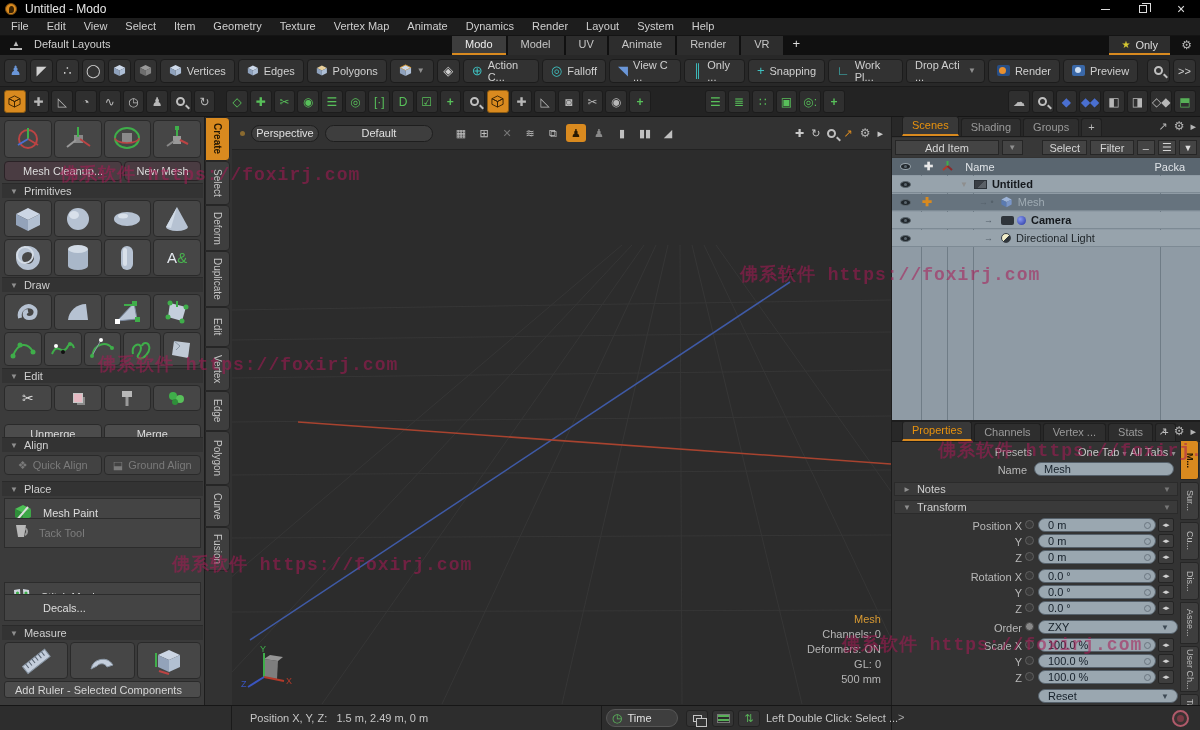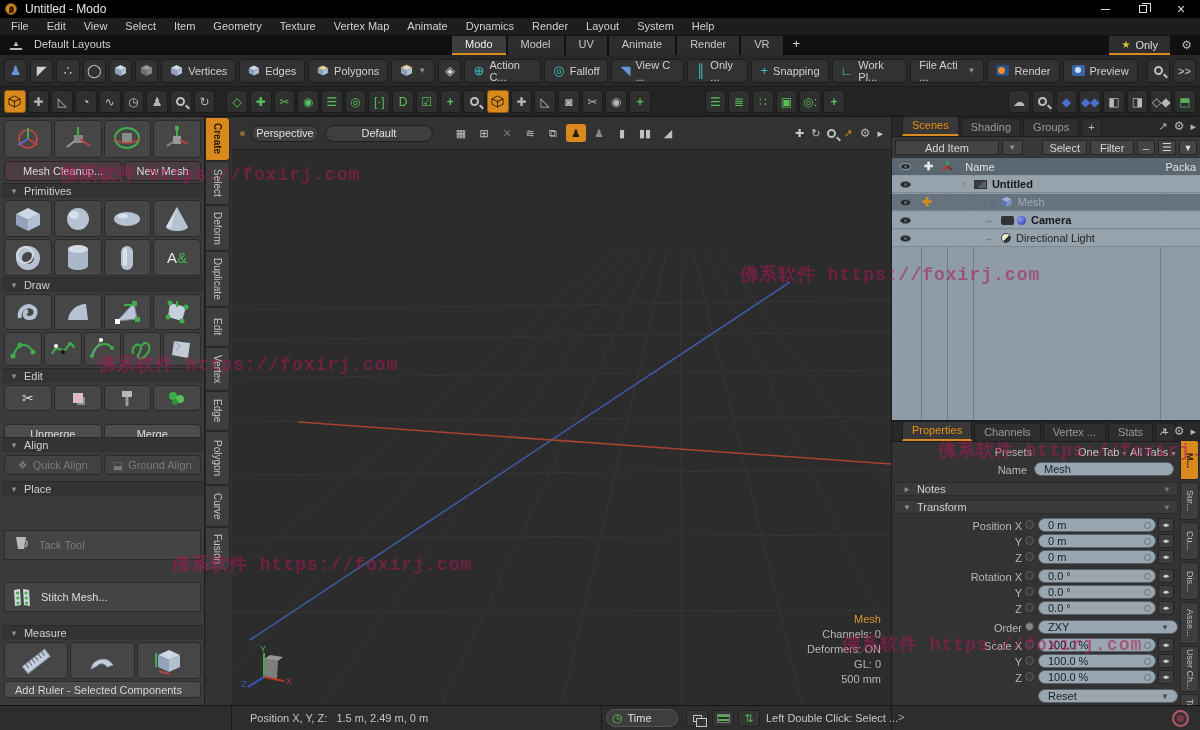--- a/index.html
+++ b/index.html
@@ -280,21 +280,21 @@
       </span>
     <span class="tb-btn">
         <span class="glyph teal">+</span>
         <span>Snapping</span>
       </span>
     <span class="tb-btn">
         <span class="glyph teal">∟</span>
         <span>Work Pl...</span>
       </span>
     <span class="tb-btn">
-        <span>File Acti ...</span>
+        <span>Drop Acti ...</span>
         <span class="tri">▼</span>
       </span>
     <span class="tb-btn">
         <span class="ic-render"></span>
         <span>Render</span>
       </span>
     <span class="tb-btn">
         <span class="ic-preview"></span>
         <span>Preview</span>
       </span>
@@ -580,39 +580,51 @@
       <span class="g-btn disabled">
           <span style="margin-right:5px">⬓</span>
           <span>Ground Align</span>
         </span>
     </div>
 
     <div class="abs sec-head" style="top:364px">
         <span class="tri">▼</span>
         <span>Place</span>
       </div>
-    <div class="abs place-item disabled" style="top:413px">
+    <div class="abs place-item" style="top:381px">
+      <svg width="22" height="20" viewBox="0 0 22 20">
+          <polygon points="11,2 19,6 11,10 3,6" fill="#4cc054"></polygon>
+          <polygon points="3,6 11,10 11,18 3,14" fill="#2f8f3a"></polygon>
+          <polygon points="19,6 11,10 11,18 19,14" fill="#3da747"></polygon>
+          <line x1="4" y1="18" x2="16" y2="4" stroke="#ddd" stroke-width="2"></line>
+        </svg>
+      <span>Mesh Paint</span>
+    </div>
+    <div class="abs place-item disabled" style="top:401px">
       <svg width="18" height="20" viewBox="0 0 18 20">
           <path d="M4,2 L14,2 L12,14 L6,14 Z" fill="#b8b8b8"></path>
           <path d="M13,5 a4,4 0 0 1 0,7" fill="none" stroke="#999" stroke-width="2"></path>
         </svg>
       <span>Tack Tool</span>
     </div>
     <div class="abs place-item" style="top:465px">
       <svg width="20" height="20" viewBox="0 0 20 20">
           <polygon points="2,3 8,2 9,18 3,19" fill="#cfd6de"></polygon>
           <polygon points="11,2 17,3 18,19 12,18" fill="#cfd6de"></polygon>
           <circle cx="5.5" cy="6" r="1.6" fill="#3fae4a"></circle>
           <circle cx="5.8" cy="11" r="1.6" fill="#3fae4a"></circle>
           <circle cx="6" cy="16" r="1.6" fill="#3fae4a"></circle>
           <circle cx="14" cy="6" r="1.6" fill="#3fae4a"></circle>
           <circle cx="14.3" cy="11" r="1.6" fill="#3fae4a"></circle>
           <circle cx="14.6" cy="16" r="1.6" fill="#3fae4a"></circle>
         </svg>
       <span>Stitch Mesh...</span>
+    </div>
+    <div class="abs place-item" style="top:477px; height:27px; padding-left:38px">
+      <span>Decals...</span>
     </div>
 
     <div class="abs sec-head" style="top:508px">
         <span class="tri">▼</span>
         <span>Measure</span>
       </div>
     <div class="abs icon-grid" style="top:525px; height:37px">
       <span class="prim-btn">
           <svg width="32" height="28" viewBox="0 0 32 28">
             <g transform="rotate(-38 16 14)">
@@ -767,21 +779,21 @@
 
       <div class="tree-header">
         <span class="eye" style="border-color:#9aa5ad"></span>
         <span style="margin-left:13px; color:#e8e8e8; font-weight:bold">✚</span>
         <span style="margin-left:9px"><svg width="11" height="11" viewBox="0 0 11 11">
               <line x1="5.5" y1="1" x2="5.5" y2="6" stroke="#3fae4a" stroke-width="2"></line>
               <line x1="5.5" y1="6" x2="1" y2="10" stroke="#b43a2a" stroke-width="2"></line>
               <line x1="5.5" y1="6" x2="10" y2="10" stroke="#8a2a2a" stroke-width="2"></line>
             </svg></span>
         <span style="margin-left:12px">Name</span>
-        <span style="margin-left:auto; margin-right:4px">Packa</span>
+        <span style="margin-left:auto; margin-right:15px">Packa</span>
       </div>
 
       <div class="tree-row" style="top:18px">
         <span class="eye"></span>
         <span style="margin-left:49px" class="tri">▼</span>
         <span style="margin-left:6px; width:13px; height:9px; background:linear-gradient(135deg,#3a3f45 55%,#5a6066 55%); border:1px solid #2c3238"></span>
         <span style="margin-left:5px; font-weight:bold">Untitled</span>
       </div>
 
       <div class="tree-row selected" style="top:36px">

